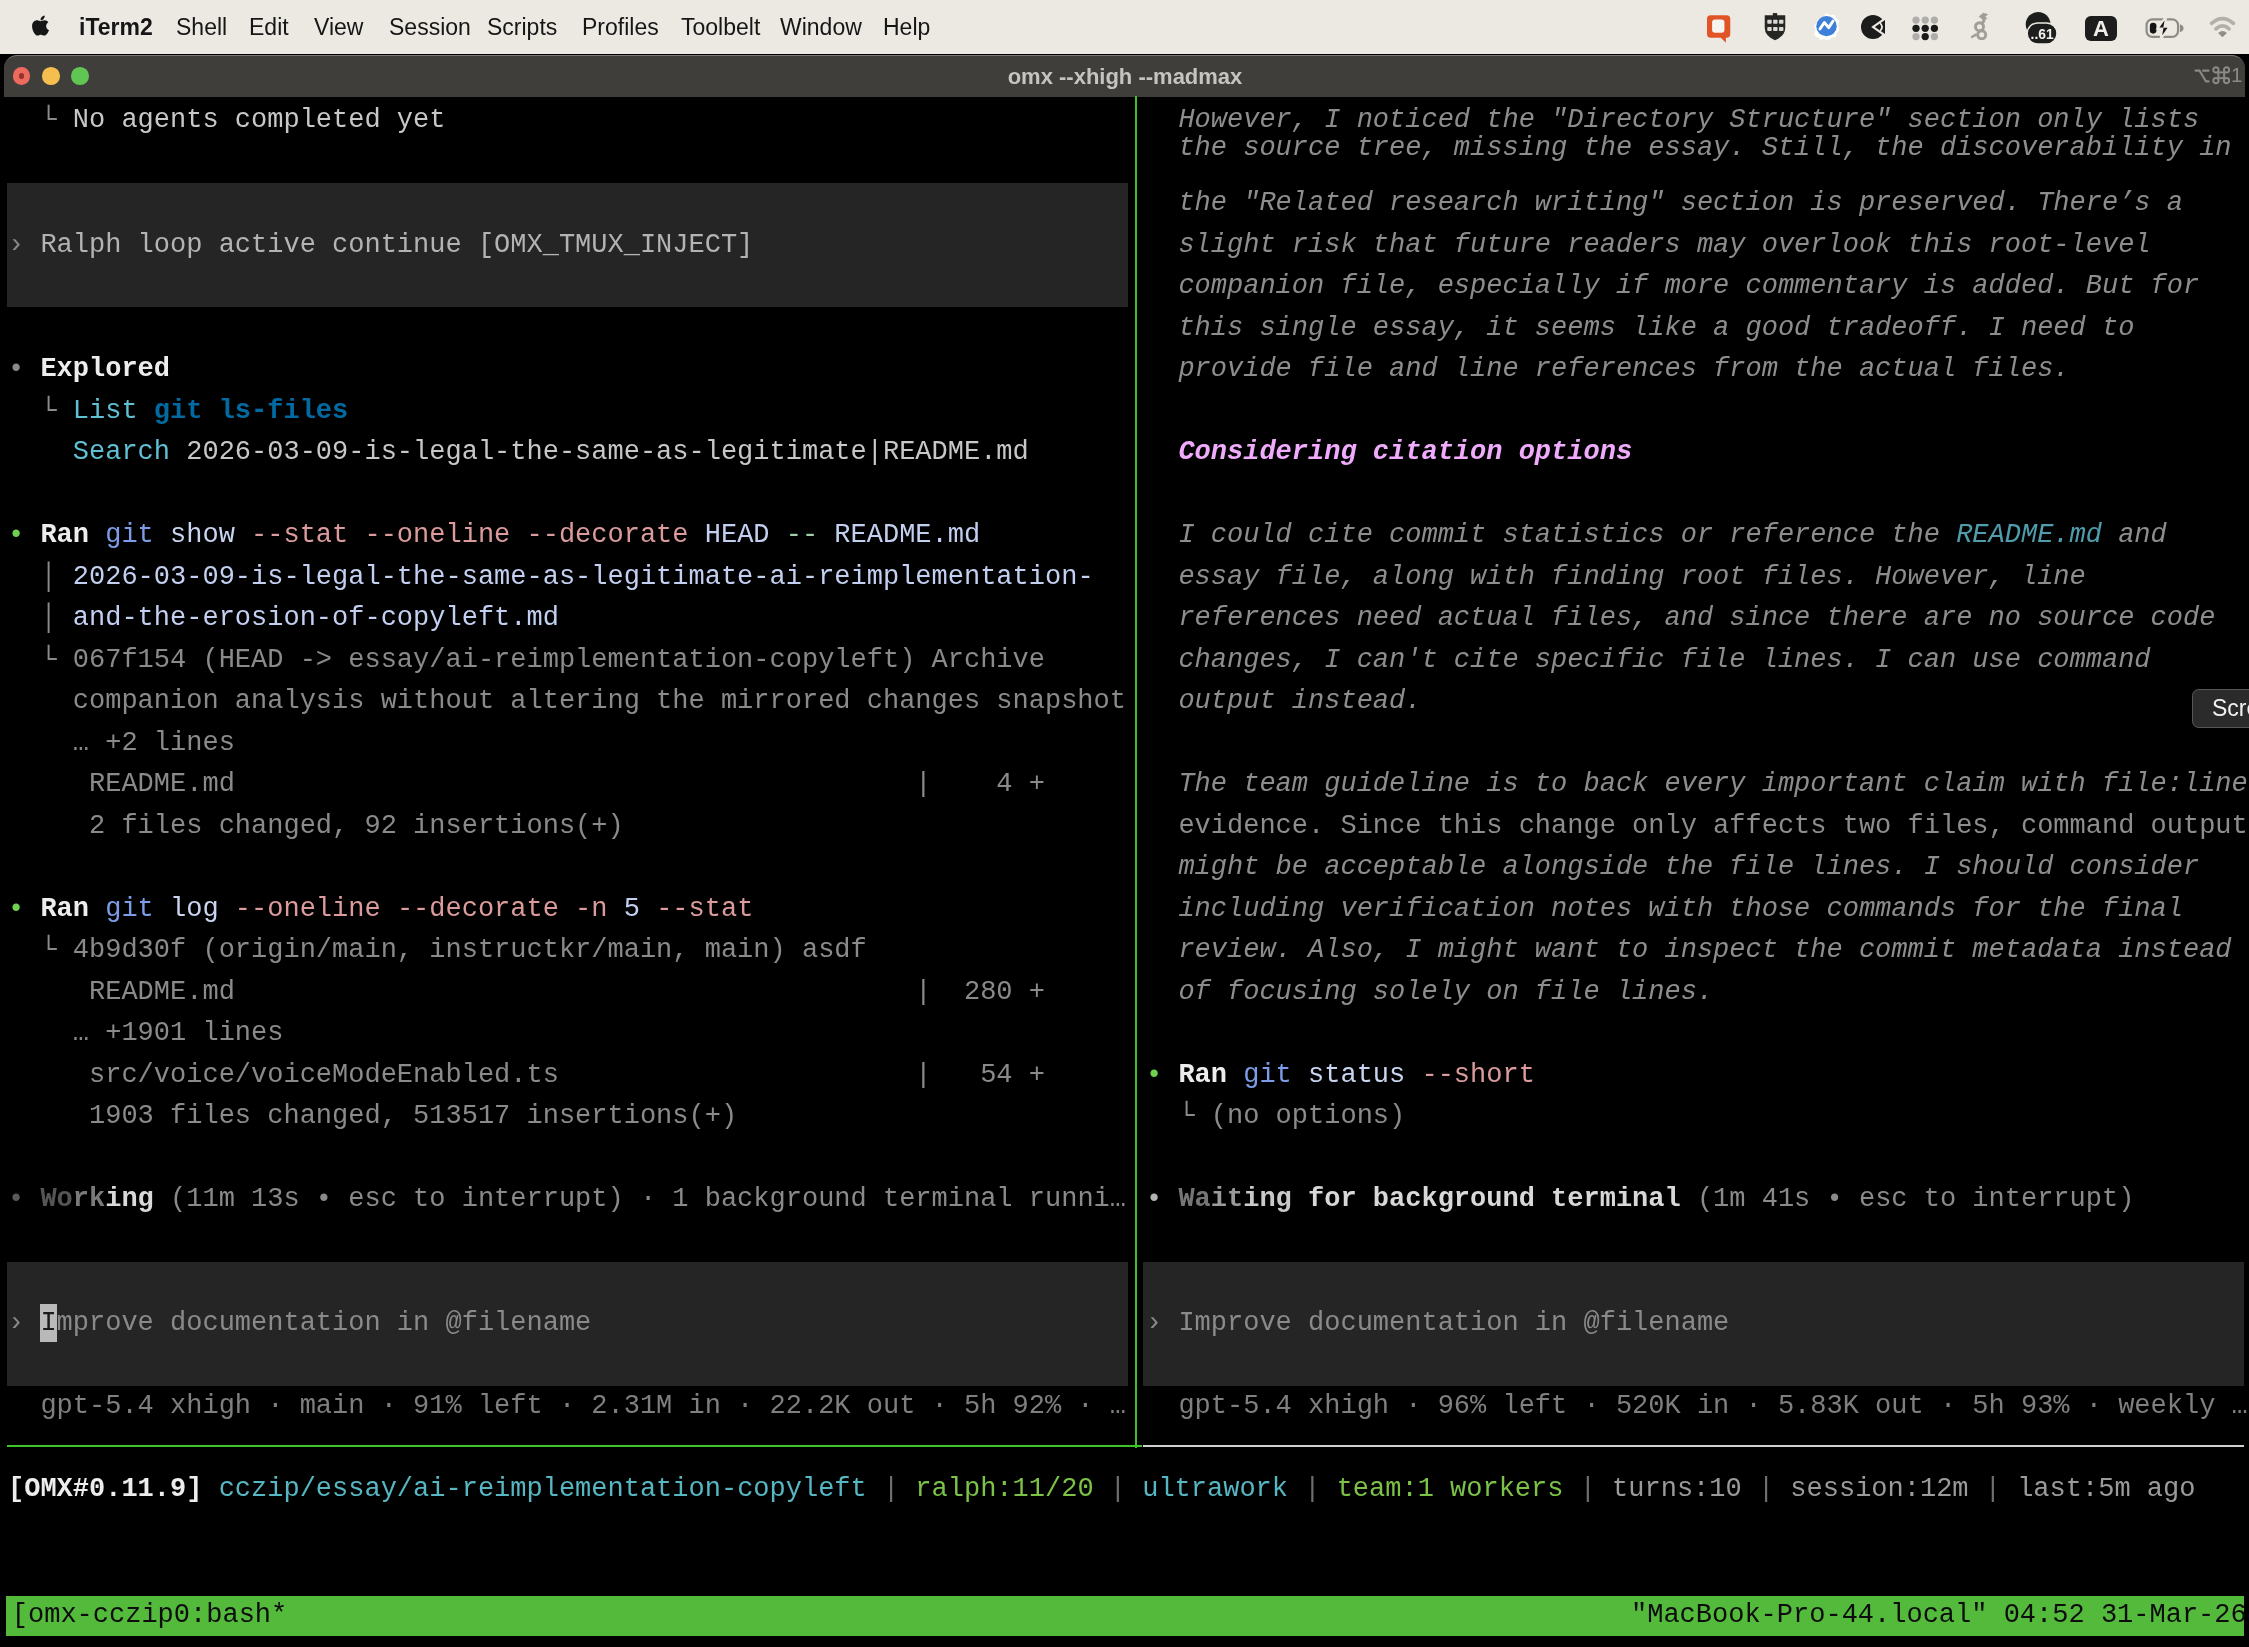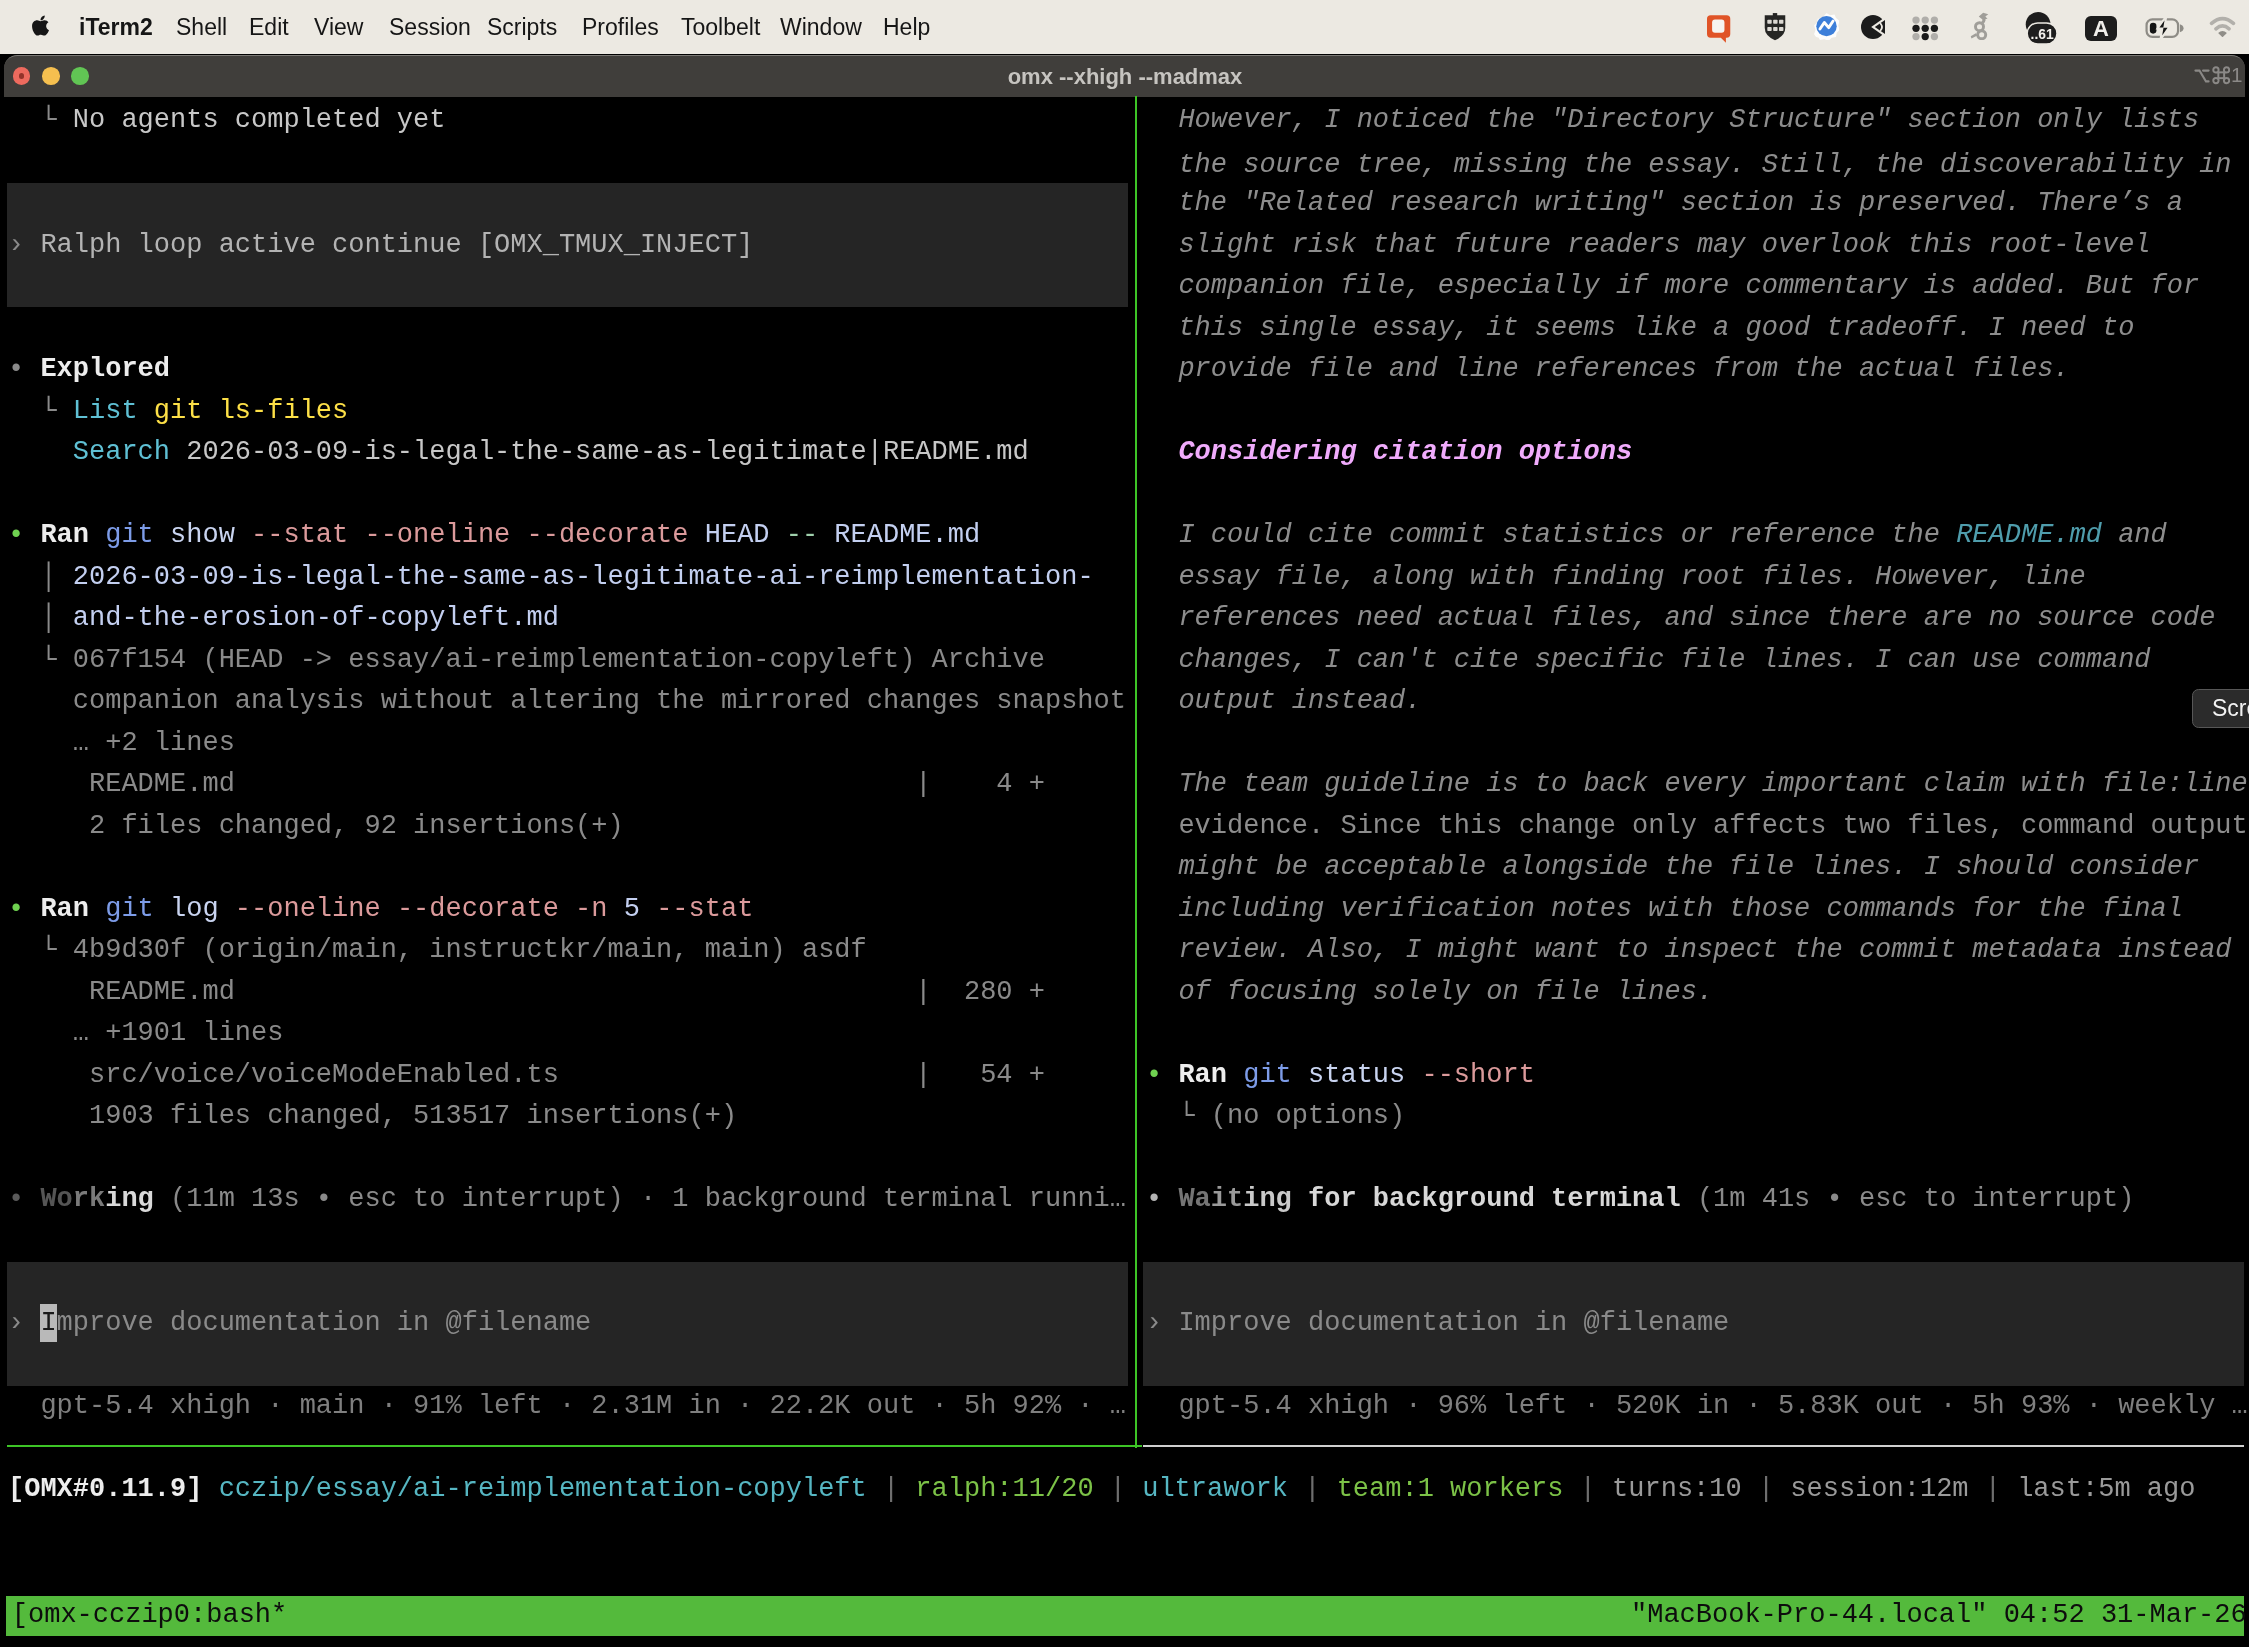--- a/index.html
+++ b/index.html
@@ -110,42 +110,42 @@
 <div class="bx" style="left:7.4px;top:183px;width:1121px;height:124px"></div>
 <div class="bx" style="left:7.4px;top:1262px;width:1121px;height:124px"></div>
 <div class="bx" style="left:1143px;top:1262px;width:1101px;height:124px"></div>
 
 <div style="position:absolute;left:1135px;top:96px;width:2.2px;height:1352px;background:#3dc426"></div>
 <div style="position:absolute;left:7.4px;top:1445px;width:1135px;height:2.2px;background:#3dc426"></div>
 <div style="position:absolute;left:1143px;top:1445px;width:1101px;height:2.2px;background:#cfcfcf"></div>
 <div class="tl" style="left:8px;top:100px"><span style="color:#8a8a8a;">  └ </span><span style="color:#c7c7c7;">No agents completed yet</span></div>
 <div class="tl" style="left:8px;top:225px"><span style="color:#8a8a8a;">› </span><span style="color:#b3b3b3;">Ralph loop active continue [OMX_TMUX_INJECT]</span></div>
 <div class="tl" style="left:8px;top:349px"><span style="color:#8a8a8a;">• </span><span style="color:#ededed;font-weight:bold;">Explored</span></div>
-<div class="tl" style="left:8px;top:391px"><span style="color:#8a8a8a;">  └ </span><span style="color:#5fc0d4;">List</span><span style="color:#fde047;"> git ls-files</span></div>
+<div class="tl" style="left:8px;top:391px"><span style="color:#8a8a8a;">  └ </span><span style="color:#5fc0d4;">List</span><span style="color:#0369a1;font-weight:bold;"> git ls-files</span></div>
 <div class="tl" style="left:8px;top:432px"><span style="color:#c7c7c7;">    </span><span style="color:#5fc0d4;">Search</span><span style="color:#c7c7c7;"> 2026-03-09-is-legal-the-same-as-legitimate|README.md</span></div>
 <div class="tl" style="left:8px;top:515px"><span style="color:#6fd150;">• </span><span style="color:#ededed;font-weight:bold;">Ran</span><span style="color:#c7c7c7;"> </span><span style="color:#7d9ce8;">git</span><span style="color:#c7c7c7;"> </span><span style="color:#c9d4f0;">show</span><span style="color:#c7c7c7;"> </span><span style="color:#db9a9b;">--stat</span><span style="color:#c7c7c7;"> </span><span style="color:#db9a9b;">--oneline</span><span style="color:#c7c7c7;"> </span><span style="color:#db9a9b;">--decorate</span><span style="color:#c7c7c7;"> </span><span style="color:#c3cff0;">HEAD</span><span style="color:#c7c7c7;"> </span><span style="color:#9fd0ac;">--</span><span style="color:#c7c7c7;"> </span><span style="color:#c3cff0;">README.md</span></div>
 <div class="tl" style="left:8px;top:557px"><span style="color:#8a8a8a;">  │ </span><span style="color:#c3cff0;">2026-03-09-is-legal-the-same-as-legitimate-ai-reimplementation-</span></div>
 <div class="tl" style="left:8px;top:598px"><span style="color:#8a8a8a;">  │ </span><span style="color:#c3cff0;">and-the-erosion-of-copyleft.md</span></div>
 <div class="tl" style="left:8px;top:640px"><span style="color:#8a8a8a;">  └ 067f154 (HEAD -&gt; essay/ai-reimplementation-copyleft) Archive</span></div>
 <div class="tl" style="left:8px;top:681px"><span style="color:#8a8a8a;">    companion analysis without altering the mirrored changes snapshot</span></div>
 <div class="tl" style="left:8px;top:723px"><span style="color:#8a8a8a;">    … +2 lines</span></div>
 <div class="tl" style="left:8px;top:764px"><span style="color:#8a8a8a;">     README.md                                          |    4 +</span></div>
 <div class="tl" style="left:8px;top:806px"><span style="color:#8a8a8a;">     2 files changed, 92 insertions(+)</span></div>
 <div class="tl" style="left:8px;top:889px"><span style="color:#6fd150;">• </span><span style="color:#ededed;font-weight:bold;">Ran</span><span style="color:#c7c7c7;"> </span><span style="color:#7d9ce8;">git</span><span style="color:#c7c7c7;"> </span><span style="color:#c9d4f0;">log</span><span style="color:#c7c7c7;"> </span><span style="color:#db9a9b;">--oneline</span><span style="color:#c7c7c7;"> </span><span style="color:#db9a9b;">--decorate</span><span style="color:#c7c7c7;"> </span><span style="color:#db9a9b;">-n</span><span style="color:#c7c7c7;"> </span><span style="color:#c3cff0;">5</span><span style="color:#c7c7c7;"> </span><span style="color:#db9a9b;">--stat</span></div>
 <div class="tl" style="left:8px;top:930px"><span style="color:#8a8a8a;">  └ 4b9d30f (origin/main, instructkr/main, main) asdf</span></div>
 <div class="tl" style="left:8px;top:972px"><span style="color:#8a8a8a;">     README.md                                          |  280 +</span></div>
 <div class="tl" style="left:8px;top:1013px"><span style="color:#8a8a8a;">    … +1901 lines</span></div>
 <div class="tl" style="left:8px;top:1055px"><span style="color:#8a8a8a;">     src/voice/voiceModeEnabled.ts                      |   54 +</span></div>
 <div class="tl" style="left:8px;top:1096px"><span style="color:#8a8a8a;">     1903 files changed, 513517 insertions(+)</span></div>
 <div class="tl" style="left:8px;top:1179px"><span style="color:#5a5a5a;">• </span><span style="color:#555555;font-weight:bold;">Wo</span><span style="color:#7a7a7a;font-weight:bold;">rk</span><span style="color:#d9d9d9;font-weight:bold;">ing</span><span style="color:#8a8a8a;"> (11m 13s • esc to interrupt) · 1 background terminal runni…</span></div>
 <div class="tl" style="left:8px;top:1303px"><span style="color:#8a8a8a;">› </span><span style="color:#1a1a1a;background:#b9b9b9;padding:3.7px 0;">I</span><span style="color:#8a8a8a;">mprove documentation in @filename</span></div>
 <div class="tl" style="left:8px;top:1386px"><span style="color:#7f7f7f;">  gpt-5.4 xhigh · main · 91% left · 2.31M in · 22.2K out · 5h 92% · …</span></div>
 <div class="tl" style="left:8px;top:1469px"><span style="color:#ededed;font-weight:bold;">[OMX#0.11.9]</span><span style="color:#c7c7c7;"> </span><span style="color:#56b6c2;">cczip/essay/ai-reimplementation-copyleft</span><span style="color:#6e6e6e;"> | </span><span style="color:#7cc247;">ralph:11/20</span><span style="color:#6e6e6e;"> | </span><span style="color:#56b6c2;">ultrawork</span><span style="color:#6e6e6e;"> | </span><span style="color:#7cc247;">team:1 workers</span><span style="color:#6e6e6e;"> | </span><span style="color:#9a9a9a;">turns:10</span><span style="color:#6e6e6e;"> | </span><span style="color:#9a9a9a;">session:12m</span><span style="color:#6e6e6e;"> | </span><span style="color:#9a9a9a;">last:5m ago</span></div>
 <div class="tl" style="left:1146px;top:100px"><span style="color:#8d8d8d;font-style:italic;">  However, I noticed the "Directory Structure" section only lists</span></div>
-<div class="tl" style="left:1146px;top:145px"><span style="color:#8d8d8d;font-style:italic;">  the source tree, missing the essay. Still, the discoverability in</span></div>
+<div class="tl" style="left:1146px;top:128px"><span style="color:#8d8d8d;font-style:italic;">  the source tree, missing the essay. Still, the discoverability in</span></div>
 <div class="tl" style="left:1146px;top:183px"><span style="color:#8d8d8d;font-style:italic;">  the "Related research writing" section is preserved. There’s a</span></div>
 <div class="tl" style="left:1146px;top:225px"><span style="color:#8d8d8d;font-style:italic;">  slight risk that future readers may overlook this root-level</span></div>
 <div class="tl" style="left:1146px;top:266px"><span style="color:#8d8d8d;font-style:italic;">  companion file, especially if more commentary is added. But for</span></div>
 <div class="tl" style="left:1146px;top:308px"><span style="color:#8d8d8d;font-style:italic;">  this single essay, it seems like a good tradeoff. I need to</span></div>
 <div class="tl" style="left:1146px;top:349px"><span style="color:#8d8d8d;font-style:italic;">  provide file and line references from the actual files.</span></div>
 <div class="tl" style="left:1146px;top:432px"><span style="color:#f0abfc;font-weight:bold;font-style:italic;">  Considering citation options</span></div>
 <div class="tl" style="left:1146px;top:515px"><span style="color:#8d8d8d;font-style:italic;">  I could cite commit statistics or reference the </span><span style="color:#4f9dac;font-style:italic;">README.md</span><span style="color:#8d8d8d;font-style:italic;"> and</span></div>
 <div class="tl" style="left:1146px;top:557px"><span style="color:#8d8d8d;font-style:italic;">  essay file, along with finding root files. However, line</span></div>
 <div class="tl" style="left:1146px;top:598px"><span style="color:#8d8d8d;font-style:italic;">  references need actual files, and since there are no source code</span></div>
 <div class="tl" style="left:1146px;top:640px"><span style="color:#8d8d8d;font-style:italic;">  changes, I can't cite specific file lines. I can use command</span></div>

